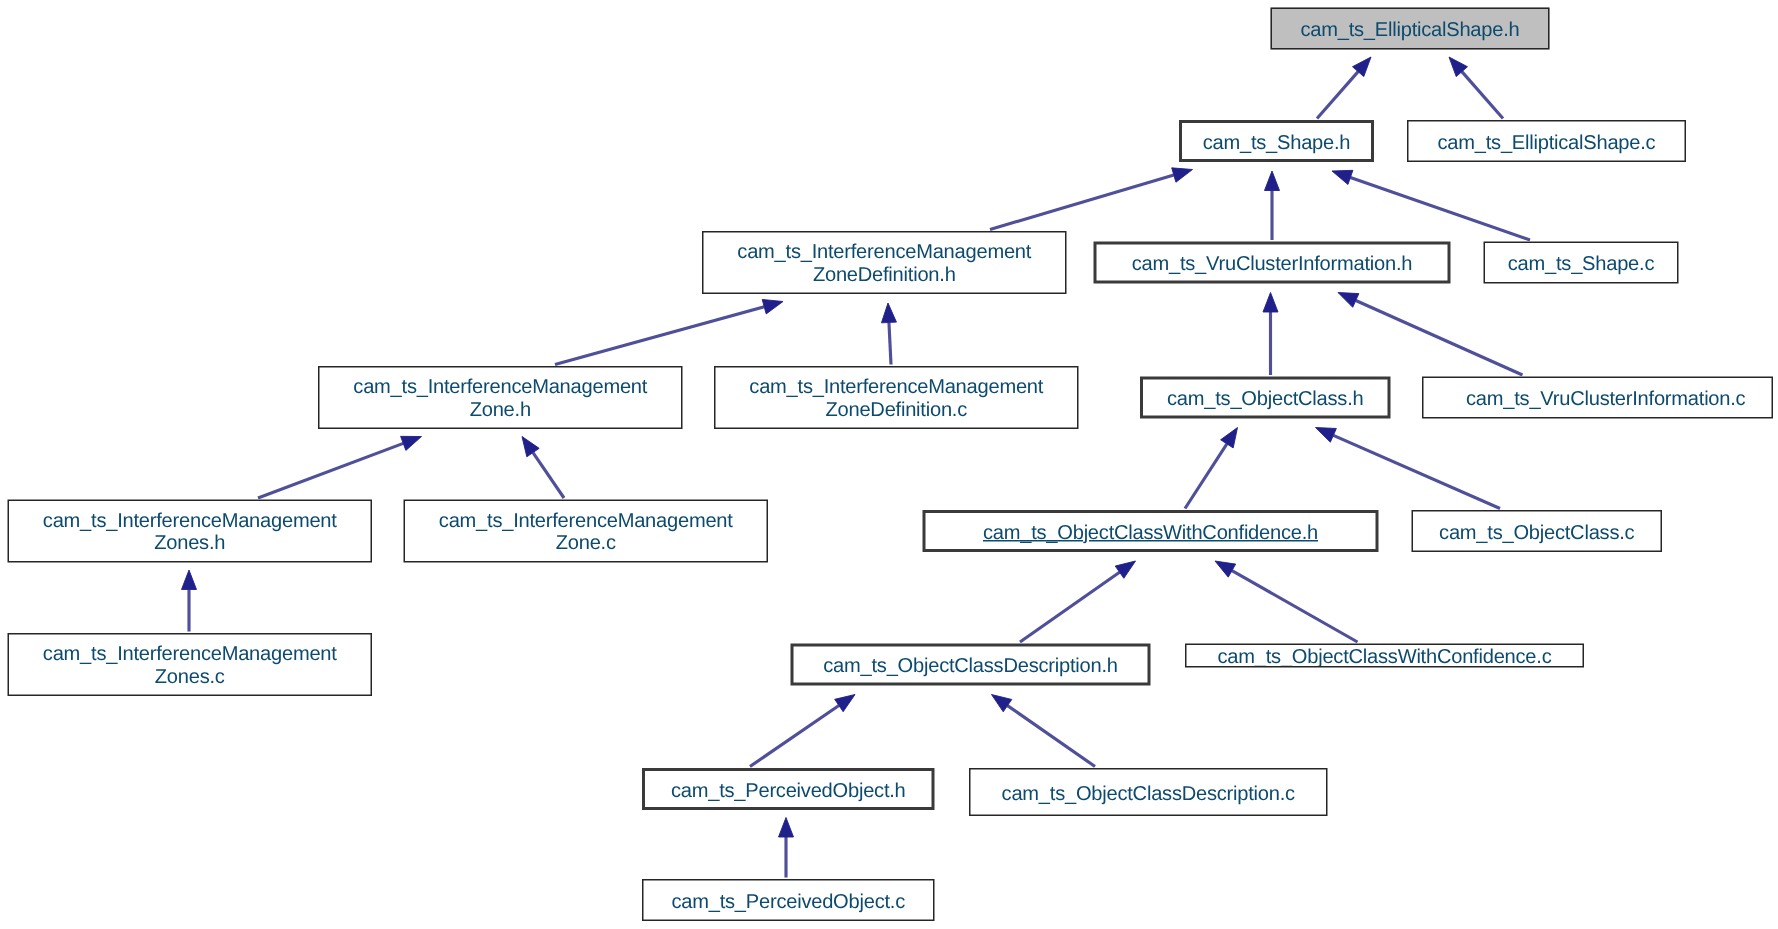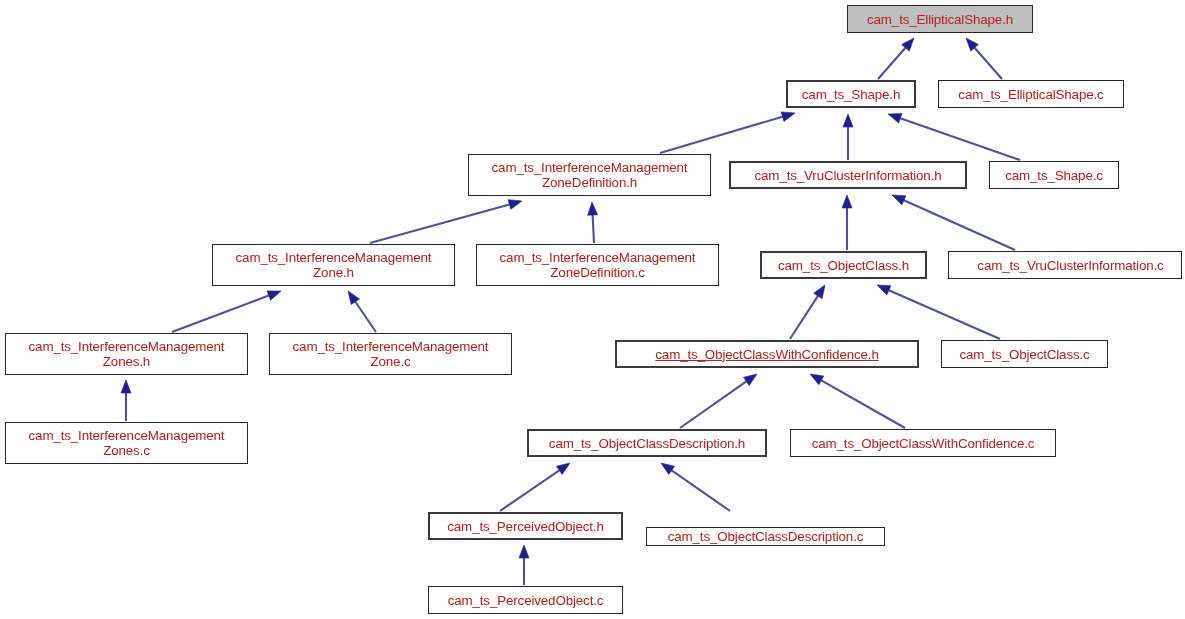--- a/index.html
+++ b/index.html
@@ -40,21 +40,21 @@
   .node-box {
     position: absolute;
     box-sizing: border-box;
     background: #ffffff;
     border: 1px solid #262626;
     display: flex;
     align-items: center;
     justify-content: center;
     text-align: center;
     line-height: 1.12;
-    color: #b91c1c;
+    color: #0c4a6e;
     font-size: 13.4px;
     font-family: "Liberation Sans", sans-serif;
     letter-spacing: -0.15px;
     white-space: pre-line;
     padding: 0 3px;
     overflow: hidden;
   }
   .node-box.bold-border {
     border: 2px solid #3a3a3a;
   }
@@ -128,18 +128,18 @@
       <div class="node-box" style="left: 948px; top: 251px; width: 234px; height: 28px; padding-left: 14px;"><span class="node-label">cam_ts_VruClusterInformation.c</span></div>
       <div class="node-box" style="left: 5px; top: 333px; width: 243px; height: 42px;"><span class="node-label">cam_ts_InterferenceManagement
 Zones.h</span></div>
       <div class="node-box" style="left: 269px; top: 333px; width: 243px; height: 42px;"><span class="node-label">cam_ts_InterferenceManagement
 Zone.c</span></div>
       <div class="node-box bold-border" style="left: 615px; top: 340px; width: 304px; height: 28px; text-decoration: underline;"><span class="node-label">cam_ts_ObjectClassWithConfidence.h</span></div>
       <div class="node-box" style="left: 941px; top: 340px; width: 167px; height: 28px;"><span class="node-label">cam_ts_ObjectClass.c</span></div>
       <div class="node-box" style="left: 5px; top: 422px; width: 243px; height: 42px;"><span class="node-label">cam_ts_InterferenceManagement
 Zones.c</span></div>
       <div class="node-box bold-border" style="left: 527px; top: 429px; width: 240px; height: 28px;"><span class="node-label">cam_ts_ObjectClassDescription.h</span></div>
-      <div class="node-box" style="left: 790px; top: 429px; width: 266px; height: 28px;"><span class="node-label">cam_ts_ObjectClassWithConfidence.c</span></div>
+      <div class="node-box" style="left: 790px; top: 429px; width: 266px; height: 16px;"><span class="node-label">cam_ts_ObjectClassWithConfidence.c</span></div>
       <div class="node-box bold-border" style="left: 428px; top: 512px; width: 195px; height: 28px; justify-content: center;"><span class="node-label">cam_ts_PerceivedObject.h</span></div>
-      <div class="node-box" style="left: 646px; top: 527px; width: 239px; height: 19px; text-align: center;"><span class="node-label">cam_ts_ObjectClassDescription.c</span></div>
+      <div class="node-box" style="left: 646px; top: 512px; width: 239px; height: 32px; text-align: center;"><span class="node-label">cam_ts_ObjectClassDescription.c</span></div>
       <div class="node-box" style="left: 428px; top: 586px; width: 195px; height: 28px;"><span class="node-label">cam_ts_PerceivedObject.c</span></div>
     </div>
 </div>
 
 </body></html>

